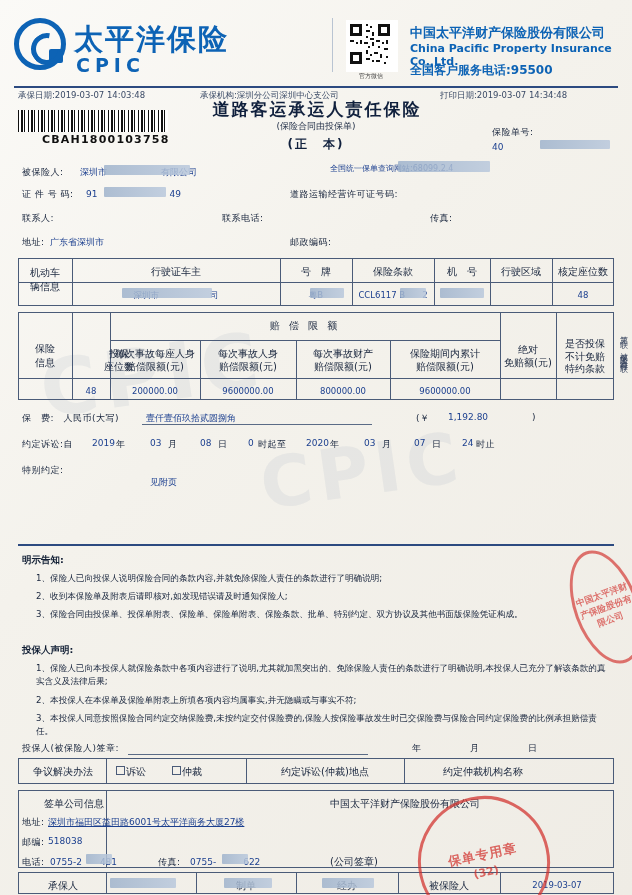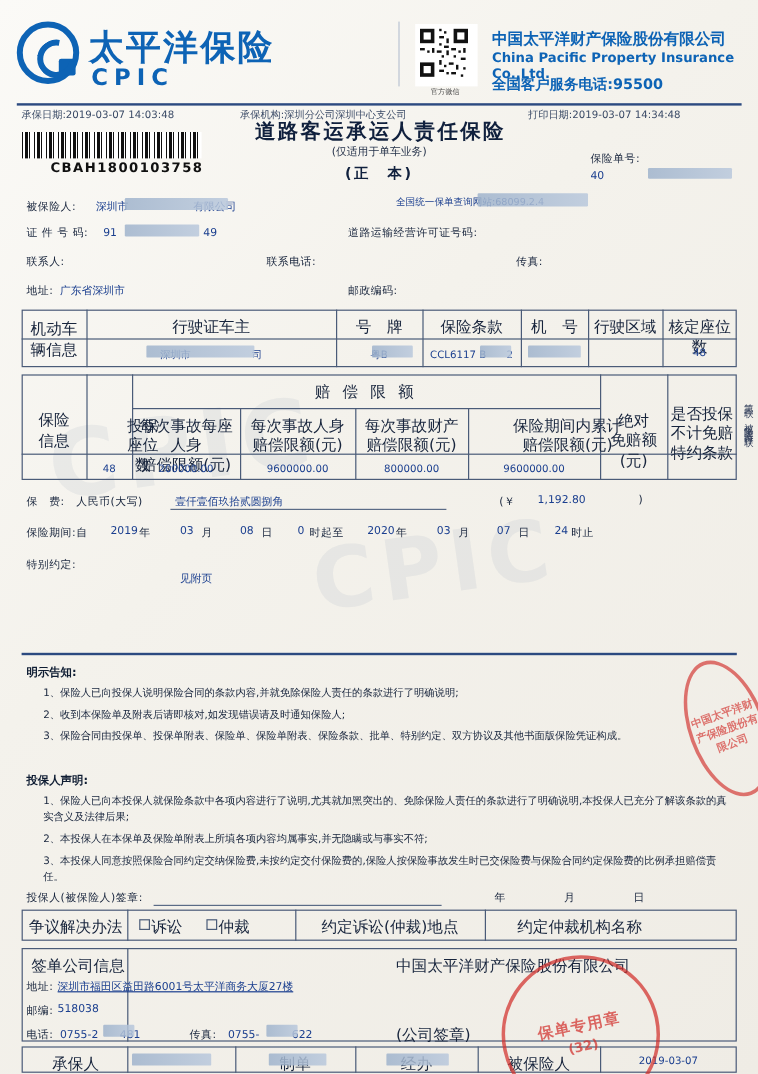--- a/index.html
+++ b/index.html
@@ -63,21 +63,21 @@
   .barnum{position:absolute;left:18px;top:133px;font-size:11px;letter-spacing:1.2px;font-weight:bold;color:#101010;margin-left:24px;}
   .polno-l{position:absolute;left:492px;top:126px;font-size:9px;}
   .polno-v{position:absolute;left:492px;top:142px;font-size:9px;color:#1b3f8f;}
   
   .lbl{position:absolute;font-size:9px;color:#17243c;letter-spacing:.5px;}
   .val{position:absolute;font-size:9px;color:#1b3f8f;}
   .ul{position:absolute;border-bottom:1px solid #5a6b86;height:0;}
   .box{position:absolute;border:1px solid #4a5b78;box-sizing:border-box;}
   .bt{position:absolute;background:#4a5b78;height:1px;}
   .bl{position:absolute;background:#4a5b78;width:1px;}
-  .cell{position:absolute;text-align:center;font-size:13px;color:#17243c;line-height:1.25;}
+  .cell{position:absolute;text-align:center;font-size:10px;color:#17243c;line-height:1.25;}
   .cellv{position:absolute;text-align:center;font-size:8.5px;color:#1b3f8f;}
   
   .red{position:absolute;background:linear-gradient(90deg,#9fb3cc,#b9c8dc);opacity:.85;border-radius:1px;}
   
   .sect-t{position:absolute;font-size:9.5px;font-weight:bold;color:#0f1d33;}
   .para{position:absolute;font-size:8.6px;color:#17243c;line-height:1.55;width:570px;}
   
   .stamp{
     position:absolute;border:3px solid #d2302c;border-radius:50%;
     color:#d2302c;opacity:.72;display:flex;align-items:center;justify-content:center;
@@ -151,21 +151,21 @@
     <div class="co-en">China Pacific Property Insurance Co.,Ltd.</div>
     <div class="hot">全国客户服务电话:95500</div>
   </div>
   <div class="hdr-rule"></div>
 
   <div class="meta" style="left:18px;top:90px;">承保日期:2019-03-07 14:03:48</div>
   <div class="meta" style="left:200px;top:90px;">承保机构:深圳分公司深圳中心支公司</div>
   <div class="meta" style="left:440px;top:90px;">打印日期:2019-03-07 14:34:48</div>
 
   <div class="title">道路客运承运人责任保险</div>
-  <div class="subtitle">(仅适用于单车业务)</div>
+  <div class="subtitle">(保险合同由投保单)</div>
   <div class="ben">(正　本)</div>
 
   <div class="barcode"></div>
   <div class="barnum">CBAH1800103758</div>
   <div class="polno-l lbl" style="left:492px;top:126px;">保险单号:</div>
   <div class="polno-v">40</div>
   <div class="red" style="left:540px;top:140px;width:70px;height:9px;"></div>
 
   <div class="lbl" style="left:22px;top:166px;">被保险人:</div>
   <div class="val" style="left:80px;top:166px;">深圳市　　　　　　有限公司</div>
@@ -222,38 +222,38 @@
   <div class="bl" style="left:390px;top:340px;height:60px;"></div>
   <div class="bl" style="left:500px;top:312px;height:88px;"></div>
   <div class="bl" style="left:556px;top:312px;height:88px;"></div>
 
   <div class="cell" style="left:22px;top:342px;width:46px;line-height:1.35;">保险<br>信息</div>
   <div class="cell" style="left:112px;top:320px;width:386px;letter-spacing:3px;">赔 偿 限 额</div>
   <div class="cell" style="left:74px;top:348px;width:34px;padding-left:28px;">投保<br>座位数</div>
   <div class="cell" style="left:112px;top:348px;width:86px;">每次事故每座人身<br>赔偿限额(元)</div>
   <div class="cell" style="left:202px;top:348px;width:92px;">每次事故人身<br>赔偿限额(元)</div>
   <div class="cell" style="left:298px;top:348px;width:90px;">每次事故财产<br>赔偿限额(元)</div>
-  <div class="cell" style="left:380px;top:348px;width:106px;padding-left:40px;">保险期间内累计<br>赔偿限额(元)</div>
+  <div class="cell" style="left:392px;top:348px;width:106px;">保险期间内累计<br>赔偿限额(元)</div>
   <div class="cell" style="left:502px;top:344px;width:52px;">绝对<br>免赔额(元)</div>
   <div class="cell" style="left:558px;top:338px;width:54px;">是否投保<br>不计免赔<br>特约条款</div>
 
   <div class="cellv" style="left:74px;top:386px;width:34px;">48</div>
   <div class="cellv" style="left:112px;top:386px;width:86px;">200000.00</div>
   <div class="cellv" style="left:202px;top:386px;width:92px;">9600000.00</div>
   <div class="cellv" style="left:298px;top:386px;width:90px;">800000.00</div>
   <div class="cellv" style="left:392px;top:386px;width:106px;">9600000.00</div>
 
   <div class="lbl" style="left:22px;top:412px;">保　费:　人民币(大写)</div>
   <div class="val" style="left:146px;top:412px;">壹仟壹佰玖拾贰圆捌角</div>
   <div class="ul" style="left:142px;top:424px;width:230px;"></div>
   <div class="lbl" style="left:416px;top:412px;">(￥</div>
   <div class="val" style="left:448px;top:412px;">1,192.80</div>
   <div class="lbl" style="left:532px;top:412px;">)</div>
 
-  <div class="lbl" style="left:22px;top:438px;">保险期间:自</div>
+  <div class="lbl" style="left:22px;top:438px;">约定诉讼:自</div>
   <div class="val" style="left:92px;top:438px;">2019</div>
   <div class="lbl" style="left:116px;top:438px;">年</div>
   <div class="val" style="left:150px;top:438px;">03</div>
   <div class="lbl" style="left:168px;top:438px;">月</div>
   <div class="val" style="left:200px;top:438px;">08</div>
   <div class="lbl" style="left:218px;top:438px;">日</div>
   <div class="val" style="left:248px;top:438px;">0</div>
   <div class="lbl" style="left:258px;top:438px;">时起至</div>
   <div class="val" style="left:306px;top:438px;">2020</div>
   <div class="lbl" style="left:330px;top:438px;">年</div>

